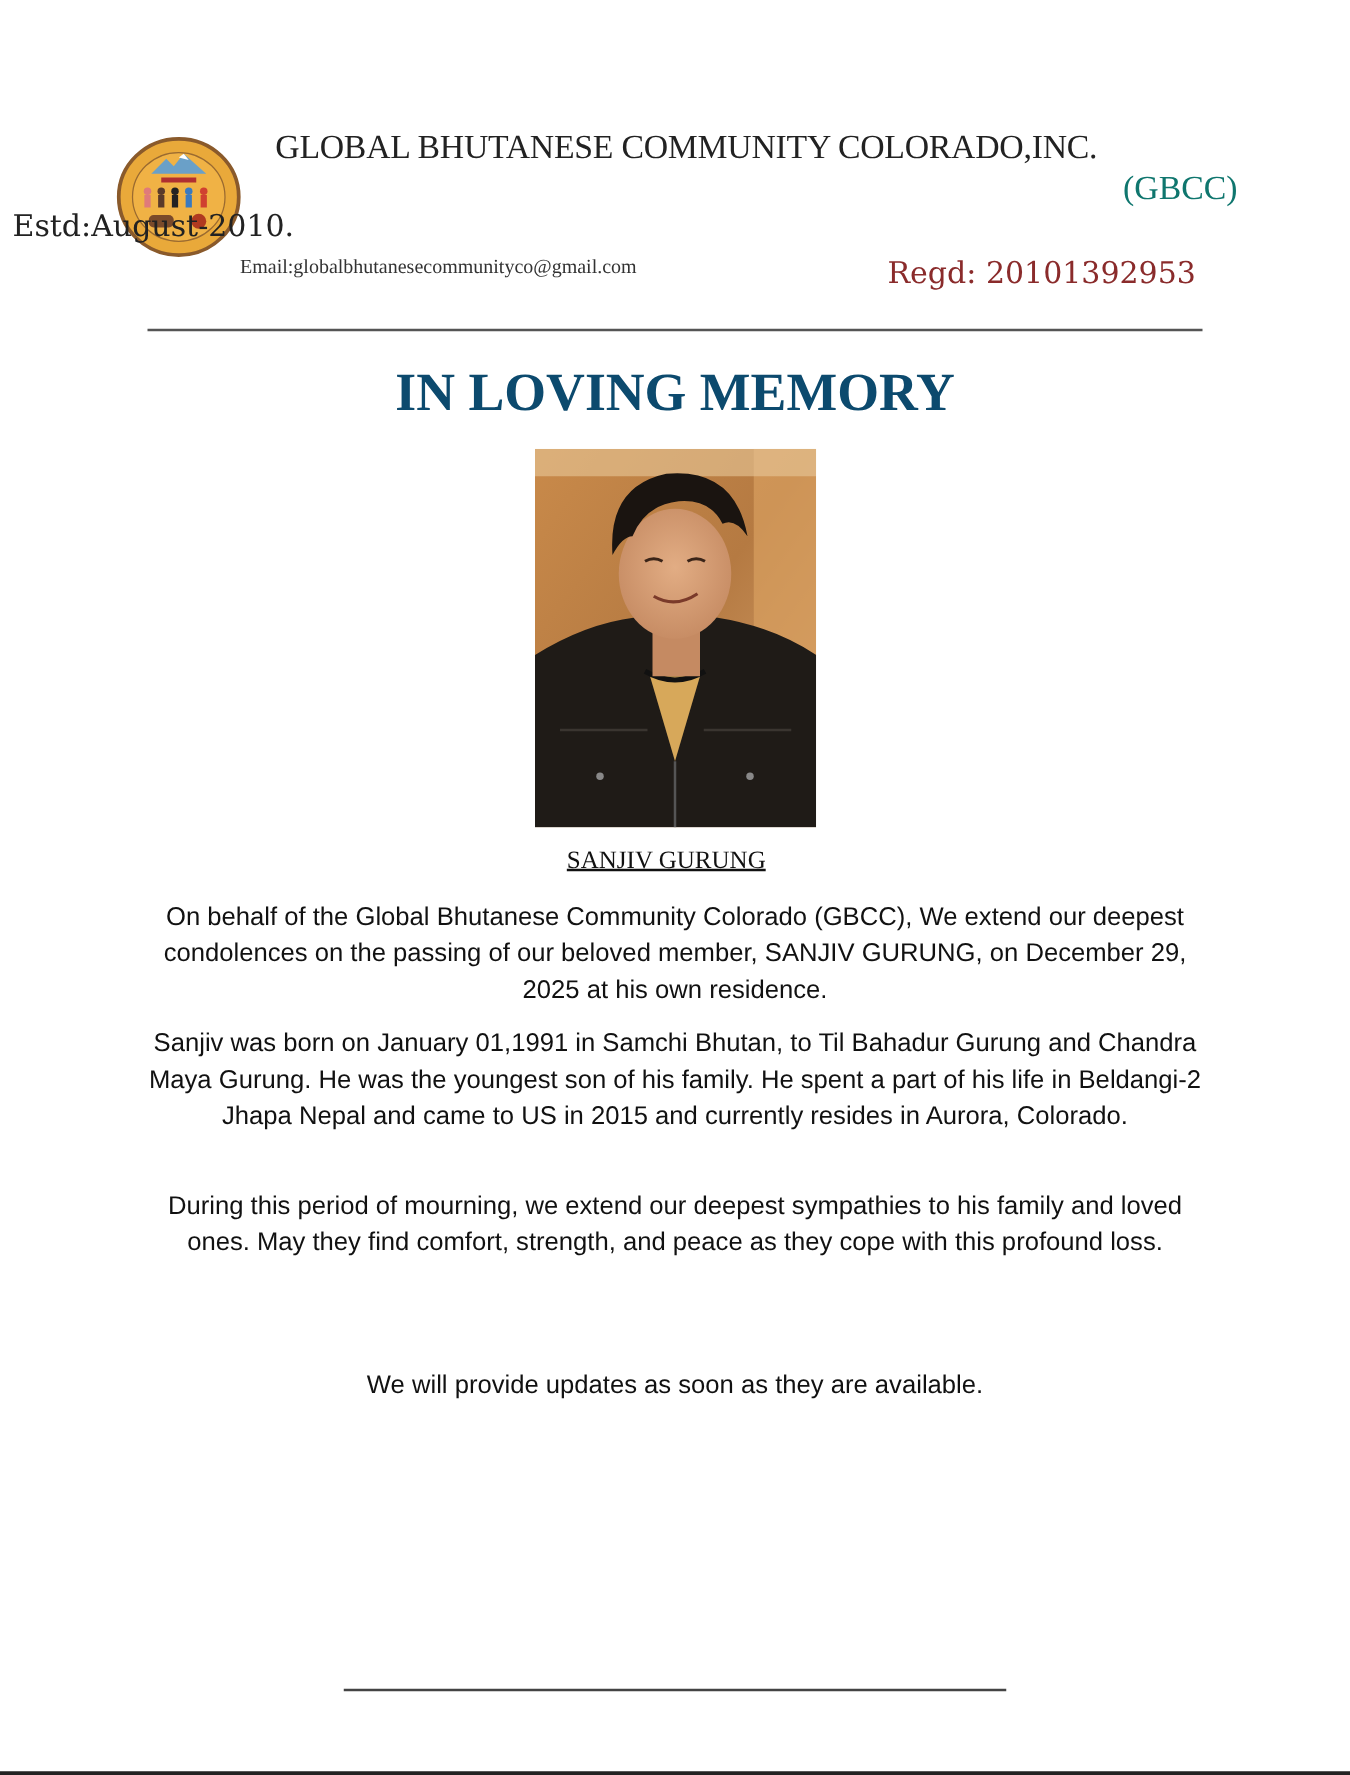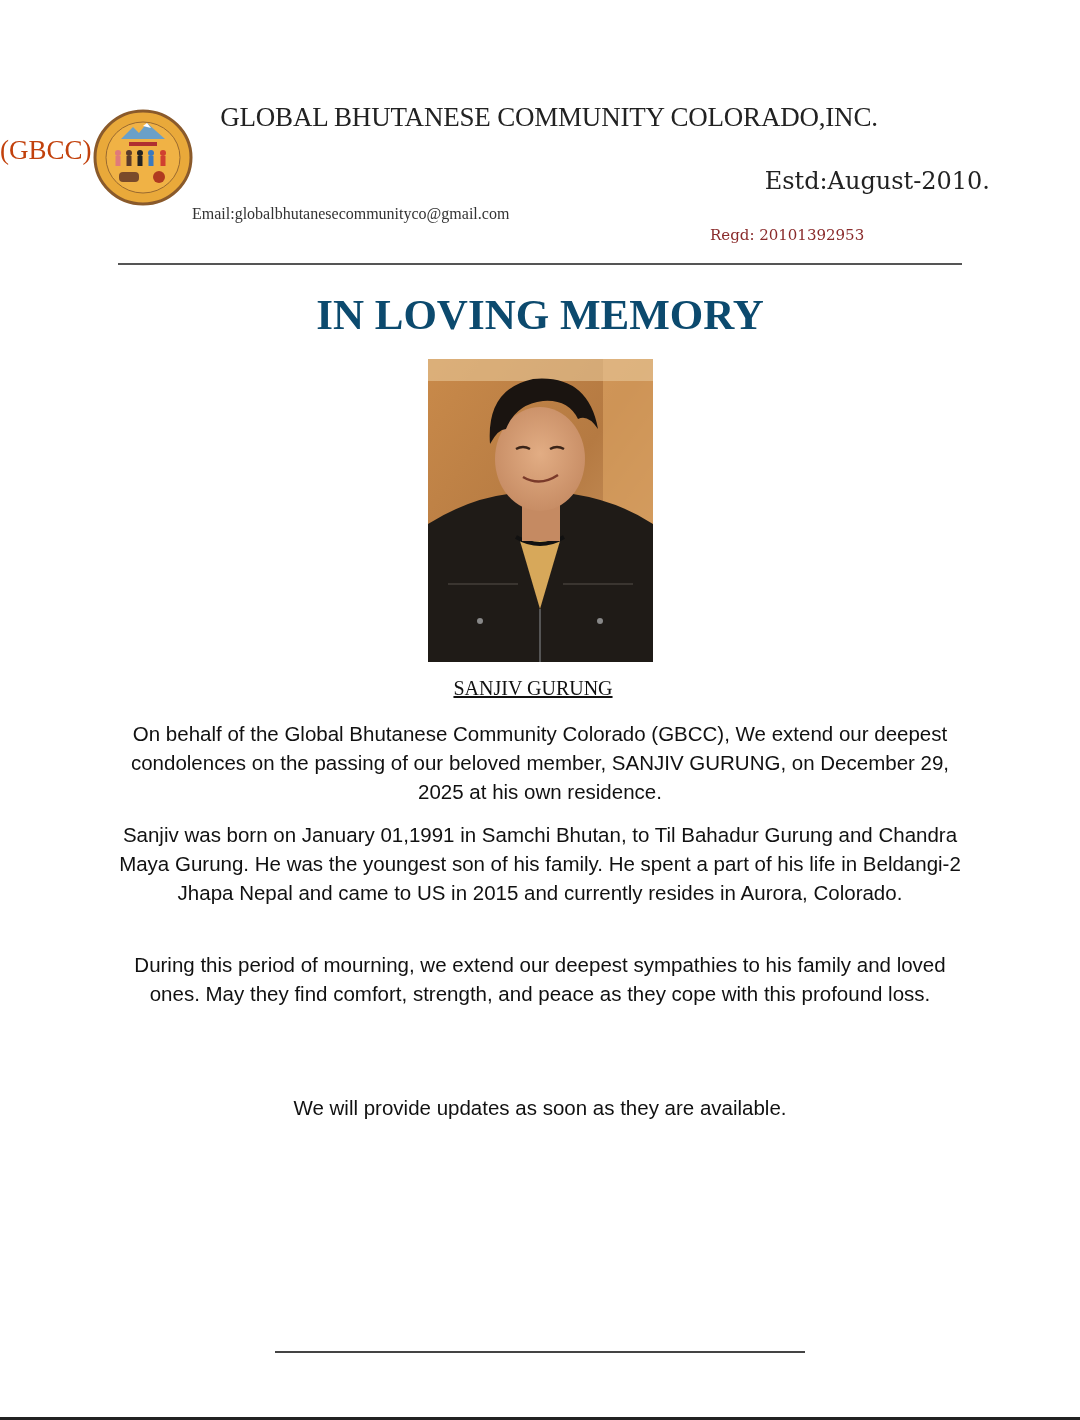--- a/index.html
+++ b/index.html
@@ -6,34 +6,34 @@
     body {
       width: 1080px; height: 1420px; background: #ffffff; position: relative; overflow: hidden;
       font-family: "Liberation Sans", sans-serif; color: #111;
     }
     .header-logo { position: absolute; left: 93px; top: 109px; width: 100px; height: 97px; }
     .org-name {
       position: absolute; left: 0; top: 102px; width: 1098px; text-align: center;
       font-family: "Liberation Serif", serif; font-size: 27px; color: #222; letter-spacing: -0.2px;
     }
     .org-abbr {
-      position: absolute; left: 0; top: 135px; width: 990px; text-align: left;
-      font-family: "Liberation Serif", serif; font-size: 27px; color: #c2410c;
+      position: absolute; left: 0; top: 135px; width: 990px; text-align: right;
+      font-family: "Liberation Serif", serif; font-size: 27px; color: #0f766e;
     }
     .org-estd {
-      position: absolute; left: 0; top: 167px; width: 990px; text-align: right;
+      position: absolute; left: 10px; top: 167px; width: 990px; text-align: left;
       font-family: "DejaVu Serif", serif; font-size: 24px; color: #222;
     }
     .org-email {
       position: absolute; left: 192px; top: 205px;
       font-family: "Liberation Serif", serif; font-size: 16px; color: #333;
     }
     .org-regd {
       position: absolute; left: 710px; top: 204px;
-      font-family: "DejaVu Serif", serif; font-size: 15px; color: #8a2b2b; margin-top: 22px;
+      font-family: "DejaVu Serif", serif; font-size: 24px; color: #8a2b2b;
     }
     .rule-top { position: absolute; left: 118px; top: 263px; width: 844px; height: 2px; background: #555; }
     .title {
       position: absolute; left: 0; top: 290px; width: 1080px; text-align: center;
       font-family: "Liberation Serif", serif; font-weight: bold; font-size: 43px; color: #0c4a6e;
     }
     .photo { position: absolute; left: 428px; top: 359px; width: 225px; height: 303px; overflow: hidden; }
     .name {
       position: absolute; left: 0; top: 677px; width: 1066px; text-align: center;
       font-family: "Liberation Serif", serif; font-weight: normal; font-size: 20px; text-decoration: underline; color: #111;

